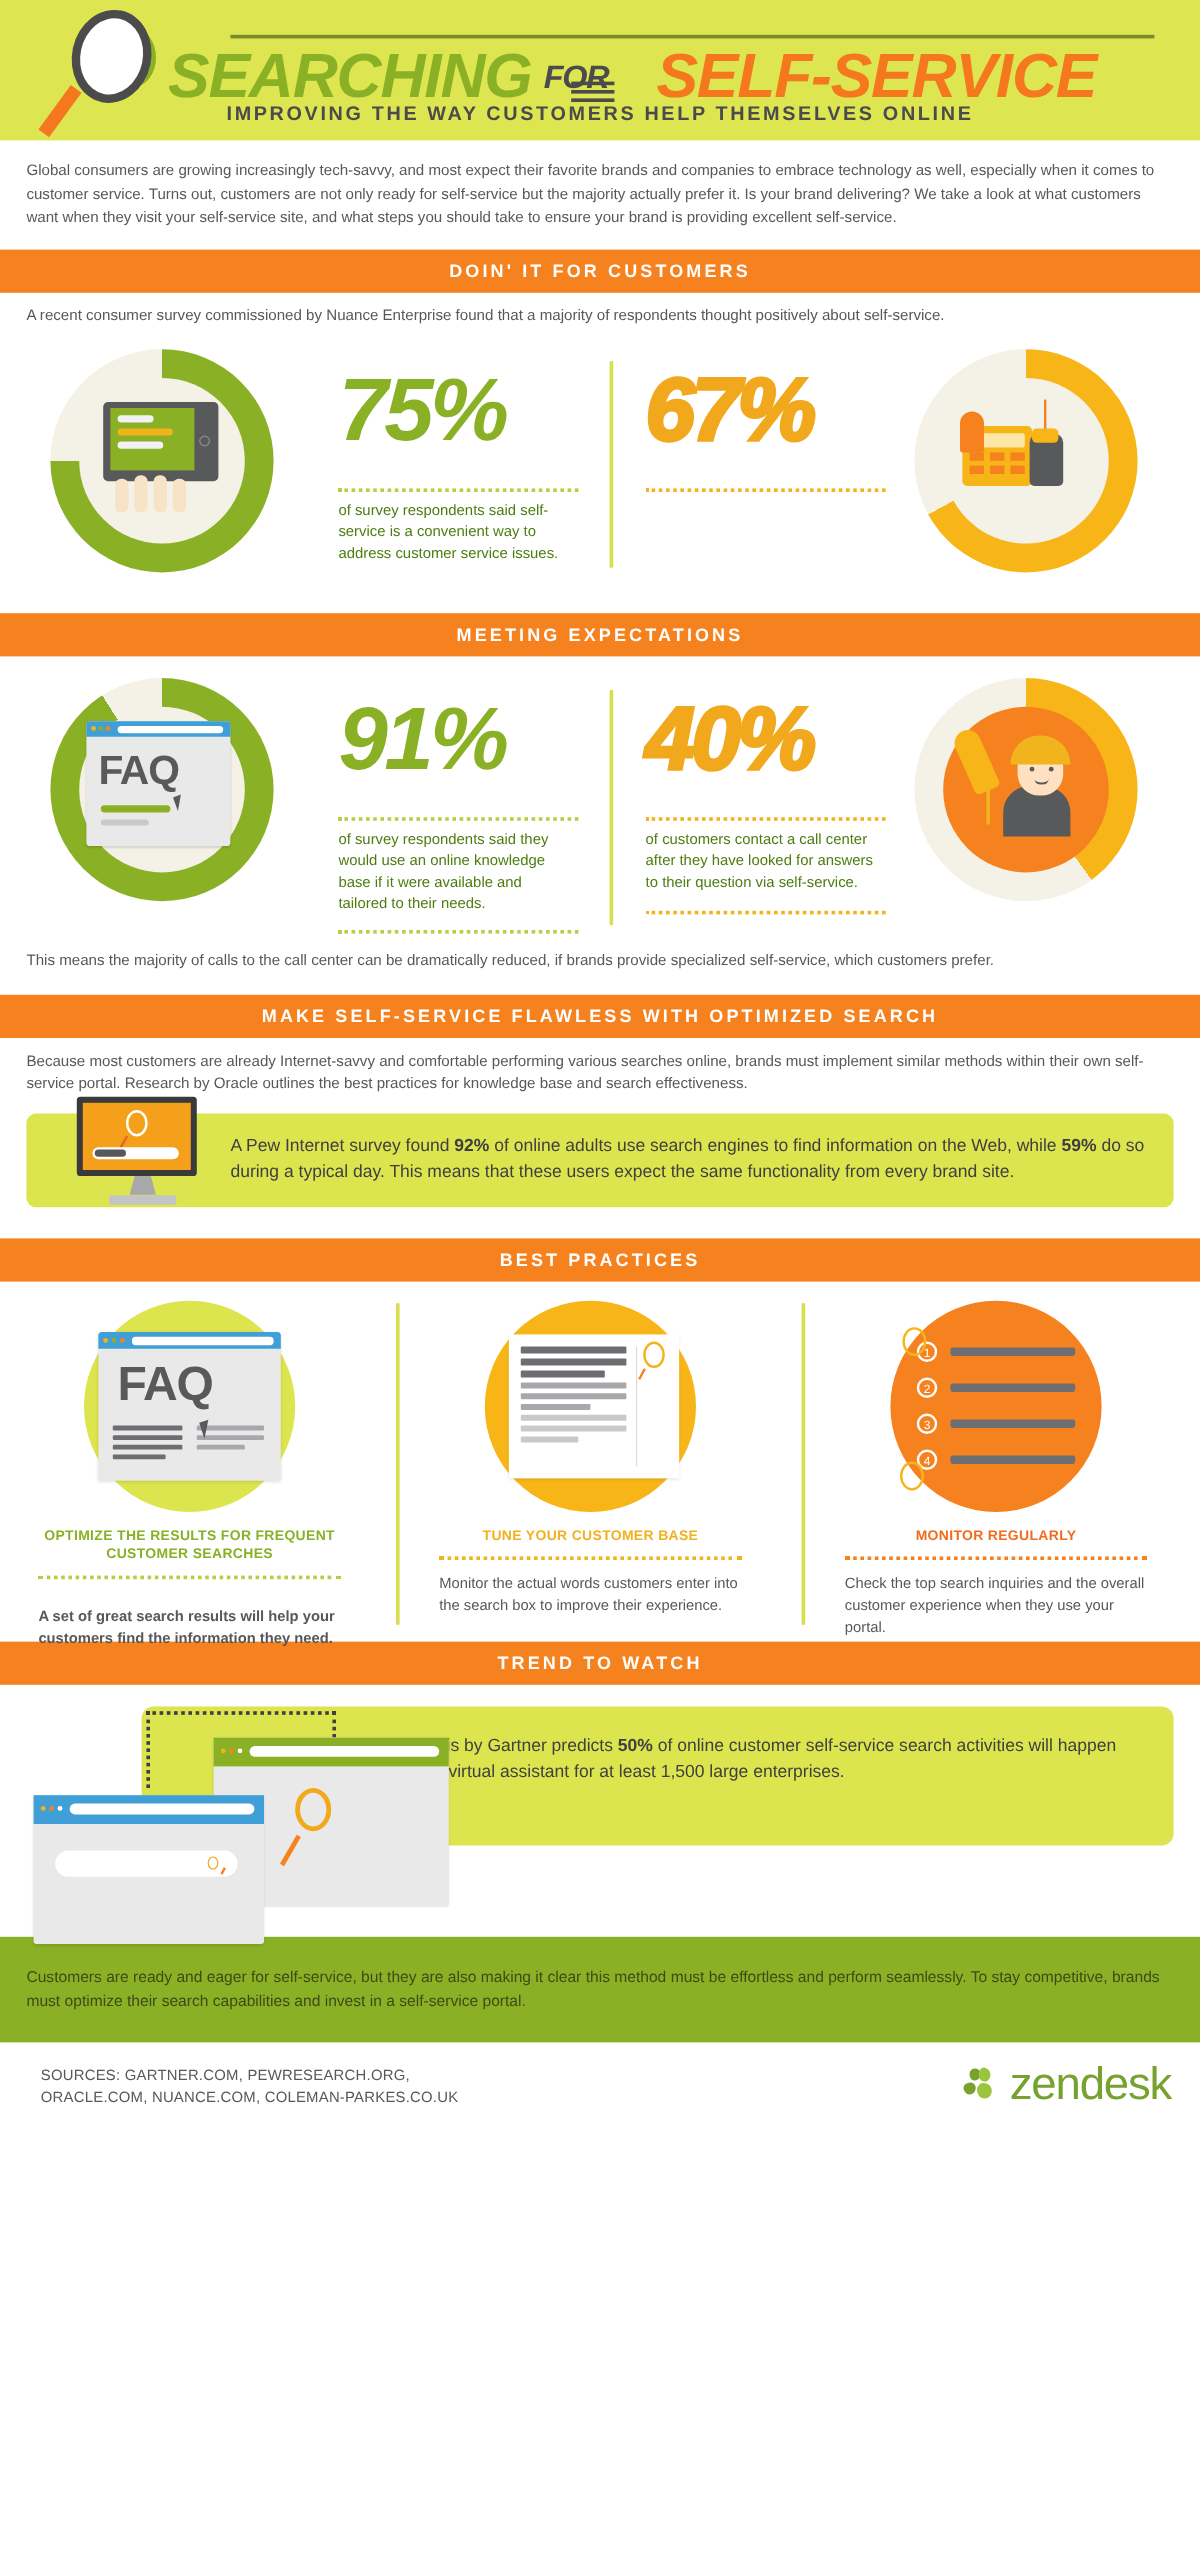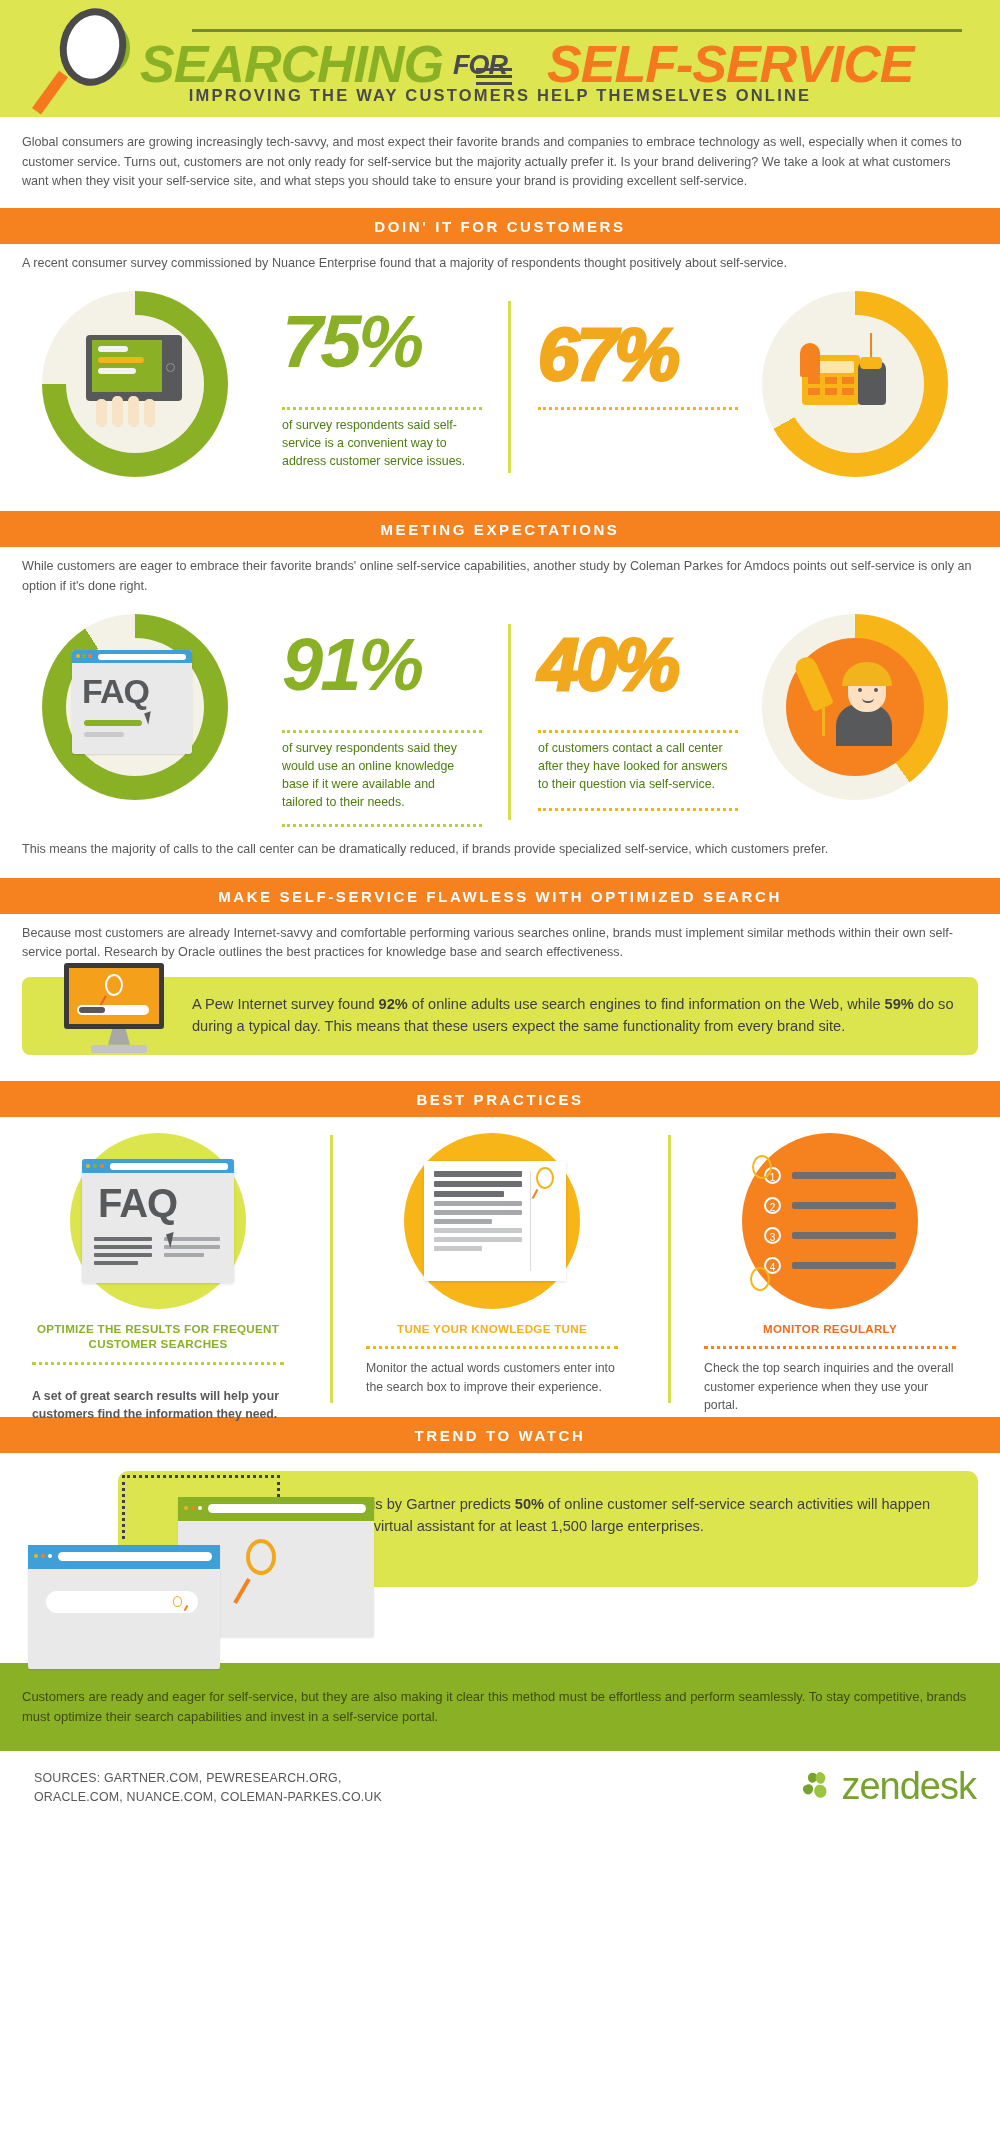--- a/index.html
+++ b/index.html
@@ -267,21 +267,21 @@
     </div>
 
     <div class="pct hollow green" style="left:282px; top:22px;">75%</div>
     <div style="position:absolute; left:282px; top:118px; width:200px;">
       <div class="dotline green"></div>
     </div>
     <div class="stat-cap" style="left:282px; top:134px; width:192px;">of survey respondents said self-service is a convenient way to address customer service issues.</div>
 
     <div class="vdiv" style="left:508px; top:18px; height:172px;"></div>
 
-    <div class="pct hollow gold" style="left:538px; top:35px;">67%</div>
+    <div class="pct hollow gold" style="left:538px; top:22px;">67%</div>
     <div style="position:absolute; left:538px; top:118px; width:200px;">
       <div class="dotline gold"></div>
     </div>
 
     <div class="donut" style="left:762px; background: conic-gradient(#f7b518 0 67%, #f4f1e6 67% 100%);">
       <div class="hole"></div>
       <div class="donut-art">
         <div style="position:absolute;left:2px;top:22px;width:58px;height:50px;background:#f7b518;border-radius:4px;"></div>
         <div style="position:absolute;left:8px;top:28px;width:46px;height:12px;background:#fde6a6;border-radius:2px;"></div>
         <div style="position:absolute;left:8px;top:44px;width:12px;height:7px;background:#f5821f;"></div>
@@ -292,21 +292,20 @@
         <div style="position:absolute;left:42px;top:55px;width:12px;height:7px;background:#f5821f;"></div>
         <div style="position:absolute;left:0px;top:10px;width:20px;height:34px;background:#f5821f;border-radius:10px 10px 2px 2px;"></div>
         <div style="position:absolute;left:70px;top:0px;width:2px;height:30px;background:#f5821f;"></div>
         <div style="position:absolute;left:58px;top:28px;width:28px;height:44px;background:#58595b;border-radius:8px 8px 4px 4px;"></div>
         <div style="position:absolute;left:60px;top:24px;width:22px;height:12px;background:#f7b518;border-radius:4px;"></div>
       </div>
     </div>
   </div>
 
   <div class="band" style="margin-top:18px;">MEETING EXPECTATIONS</div>
-  <div class="body-text tight">While customers are eager to embrace their favorite brands' online self-service capabilities, another study by Coleman Parkes for Amdocs points out self-service is only an option if it's done right.</div>
 
   <div class="stat-row" style="height:230px;">
 
     <div class="donut" style="left:42px; background: conic-gradient(#8ab125 0 91%, #f4f1e6 91% 100%);">
       <div class="hole"></div>
       <div class="donut-art" style="left:30px; top:36px; width:126px; height:112px;">
         <div style="position:absolute;left:0;top:0;width:120px;height:104px;background:#e9e9e9;border-radius:3px;box-shadow:0 1px 2px rgba(0,0,0,.12);"></div>
         <div style="position:absolute;left:0;top:0;width:120px;height:13px;background:#3f9fd6;border-radius:3px 3px 0 0;"></div>
         <div style="position:absolute;left:4px;top:4px;width:4px;height:4px;border-radius:50%;background:#f2b41d;"></div>
         <div style="position:absolute;left:10px;top:4px;width:4px;height:4px;border-radius:50%;background:#8ab125;"></div>
@@ -420,21 +419,21 @@
             <div class="line" style="width:58px;height:5px;background:#a6a8ab;"></div>
             <div class="line" style="width:88px;height:5px;background:#c8c9cb;"></div>
             <div class="line" style="width:88px;height:5px;background:#c8c9cb;"></div>
             <div class="line" style="width:48px;height:5px;background:#c8c9cb;"></div>
           </div>
           <div style="position:absolute;left:106px;top:10px;width:1px;height:100px;background:#dcdcdc;"></div>
           <div style="position:absolute;left:112px;top:6px;width:18px;height:22px;border:2px solid #f2b41d;border-radius:50%;"></div>
           <div style="position:absolute;left:110px;top:28px;width:2px;height:10px;background:#f5821f;transform:rotate(28deg);"></div>
         </div>
       </div>
-      <div class="bp-title" style="color:#f2b01d;">TUNE YOUR KNOWLEDGE TUNE</div>
+      <div class="bp-title" style="color:#f2b01d;">TUNE YOUR CUSTOMER BASE</div>
       <div class="dotline gold" style="margin:10px 14px 0 14px;"></div>
       <div class="bp-body" style="margin:10px 14px 0 14px;">Monitor the actual words customers enter into the search box to improve their experience.</div>
     </div>
 
     <div class="bp-col" style="left:690px;">
       <div class="bp-circle" style="background:#f5821f;">
         <div style="position:absolute;left:22px;top:30px;width:136px;height:116px;">
           <div style="position:absolute;left:0;top:4px;width:17px;height:17px;border:2px solid #ffffff;border-radius:50%;color:#ffffff;font-size:10px;text-align:center;line-height:17px;">1</div>
           <div style="position:absolute;left:28px;top:9px;width:104px;height:7px;background:#6d6e71;border-radius:2px;"></div>
           <div style="position:absolute;left:0;top:34px;width:17px;height:17px;border:2px solid #ffffff;border-radius:50%;color:#ffffff;font-size:10px;text-align:center;line-height:17px;">2</div>

